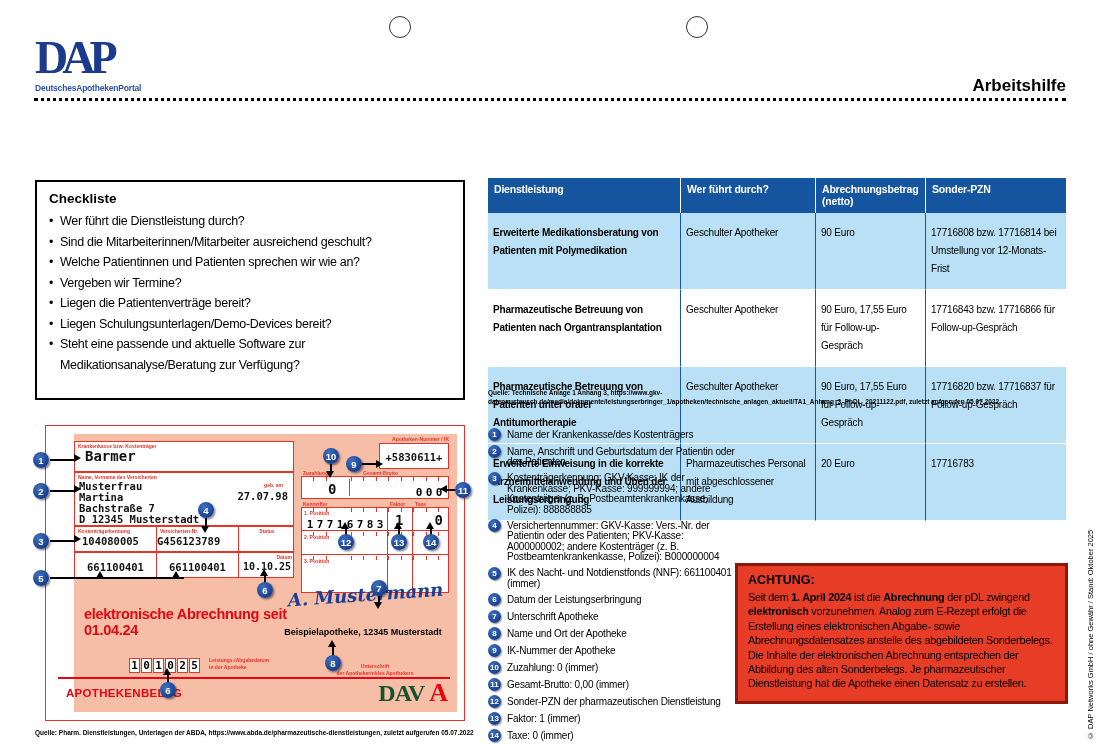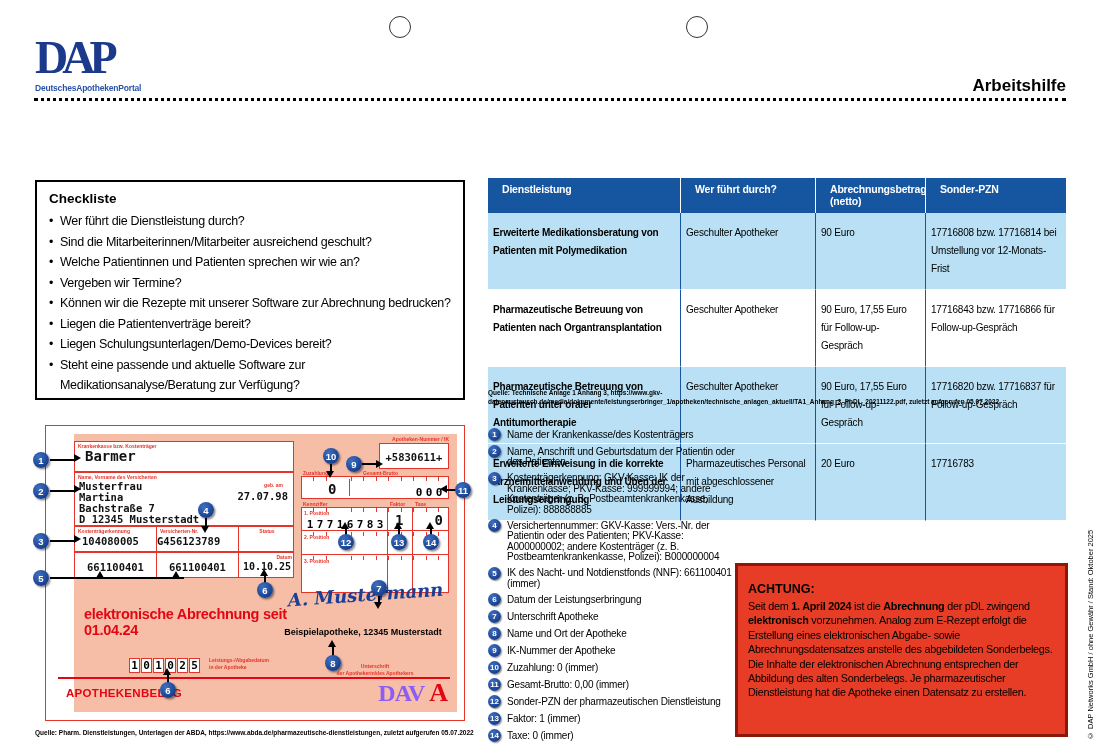--- a/index.html
+++ b/index.html
@@ -17,37 +17,37 @@
 
   
   .checklist { position:absolute; left:35px; top:180px; width:430px; height:220px; border:2px solid #000; background:#fff; padding:9px 12px; }
   .checklist-title { font-size:13.5px; font-weight:bold; margin-bottom:5px; }
   .checklist-items { list-style:none; }
   .checklist-items li { font-size:12.5px; line-height:20.5px; letter-spacing:-0.3px; padding-left:11px; position:relative; }
   .checklist-items li::before { content:"•"; position:absolute; left:0; top:0; }
 
   
   .services-table { position:absolute; left:488px; top:178px; width:578px; border-collapse:separate; border-spacing:0; table-layout:fixed; }
-  .services-table th { background:#1655a0; color:#fff; font-size:10.5px; font-weight:bold; text-align:left; vertical-align:top; padding:5px 6px 6px 14px; border-right:1px solid #fff; letter-spacing:-0.2px; }
+  .services-table th { background:#1655a0; color:#fff; font-size:10.5px; font-weight:bold; text-align:left; vertical-align:top; padding:5px 6px 6px 6px; border-right:1px solid #fff; letter-spacing:-0.2px; }
   .services-table th:last-child { border-right:none; }
   .services-table td { font-size:10px; line-height:18px; vertical-align:top; padding:11px 5px; border-right:1.5px solid #1655a0; border-bottom:1.5px solid #fff; letter-spacing:-0.2px; color:#000; }
   .services-table td:last-child { border-right:none; }
   .services-table td.col-service { font-weight:bold; }
   .row-blue td { background:#b9e0f4; }
   .row-white td { background:#fff; }
   .table-source { position:absolute; left:488px; top:389px; width:578px; font-size:6.5px; font-weight:bold; line-height:8.5px; color:#000; }
 
   
   .annotations { position:absolute; left:488px; top:428px; width:248px; }
   .ann-item { display:flex; gap:6px; margin-bottom:4px; align-items:flex-start; }
   .ann-text { font-size:10px; line-height:10.5px; letter-spacing:-0.2px; color:#000; padding-top:1.5px; }
   .num-badge { flex:none; width:13px; height:13px; border-radius:50%; background:radial-gradient(circle at 35% 30%, #3f6fc0, #173f8e 72%); color:#fff; font-size:8px; font-weight:bold; display:flex; align-items:center; justify-content:center; box-shadow:1px 1px 1.5px rgba(0,0,0,.45); }
 
   
-  .achtung { position:absolute; left:735px; top:563px; width:333px; height:174px; background:#e73c25; border:3px solid #8c170b; padding:16px 10px; }
+  .achtung { position:absolute; left:735px; top:563px; width:333px; height:141px; background:#e73c25; border:3px solid #8c170b; padding:7px 10px; }
   .achtung-title { font-size:12.5px; font-weight:bold; color:#000; margin-bottom:3px; }
   .achtung-body { font-size:10.8px; line-height:14.4px; letter-spacing:-0.25px; color:#000; }
 
   
   .vertical-copyright { position:absolute; right:5px; top:420px; height:320px; writing-mode:vertical-rl; transform:rotate(180deg); font-size:7.5px; color:#000; white-space:nowrap; }
 
   
   .bottom-source { position:absolute; left:35px; top:729px; font-size:6.5px; font-weight:bold; color:#000; }
 
   
@@ -59,21 +59,21 @@
   .tiny-red { position:absolute; color:#e5342a; font-size:5px; line-height:6px; font-weight:bold; white-space:nowrap; }
   .ticks { background-image:repeating-linear-gradient(90deg, transparent 0 11.5px, #e5342a 11.5px 12.5px); background-size:100% 4px; background-repeat:no-repeat; }
   .cell { display:inline-flex; width:11px; height:15px; background:#fff; border:1px solid #e5342a; margin-right:1px; align-items:center; justify-content:center; font-family:"DejaVu Sans Mono", monospace; font-weight:bold; font-size:11px; }
   .cell-plain .cell { border:none; background:transparent; width:10px; height:14px; margin-right:0; }
   .elec-note { position:absolute; left:38px; top:180px; width:210px; color:#e30613; font-weight:bold; font-size:14.5px; letter-spacing:-0.3px; }
   .signature { position:absolute; left:232px; top:158px; width:175px; text-align:center; font-family:"DejaVu Serif", serif; font-style:italic; font-weight:bold; font-size:18px; color:#1b3f94; transform:rotate(-4deg); }
   .apo-line { position:absolute; left:222px; top:201px; width:190px; text-align:center; font-size:9px; font-weight:bold; color:#000; }
   .red-line { position:absolute; left:12px; top:251px; width:392px; height:2px; background:#e30613; }
   .beleg-title { position:absolute; left:20px; top:261px; color:#e30613; font-weight:bold; font-size:11.5px; letter-spacing:0.3px; }
   .dav { position:absolute; right:16px; top:252px; display:flex; align-items:center; }
-  .dav-text { font-family:"Liberation Serif", serif; font-weight:bold; font-size:24px; color:#8b5cf6; letter-spacing:-1px; }
+  .dav-text { font-family:"Liberation Serif", serif; font-weight:bold; font-size:24px; color:#14532d; letter-spacing:-1px; }
   .dav-a { font-family:"Liberation Serif", serif; font-weight:bold; font-size:26px; color:#e30613; margin-left:5px; }
   .marker { position:absolute; width:16px; height:16px; border-radius:50%; background:radial-gradient(circle at 35% 30%, #3f6fc0, #173f8e 72%); color:#fff; font-size:9.5px; font-weight:bold; display:flex; align-items:center; justify-content:center; box-shadow:1.5px 1.5px 2px rgba(0,0,0,.45); z-index:6; }
   .stem { position:absolute; background:#000; z-index:5; }
   .ah { position:absolute; width:0; height:0; z-index:5; }
   .ah-r { border-left:7px solid #000; border-top:4.5px solid transparent; border-bottom:4.5px solid transparent; }
   .ah-l { border-right:7px solid #000; border-top:4.5px solid transparent; border-bottom:4.5px solid transparent; }
   .ah-u { border-bottom:7px solid #000; border-left:4.5px solid transparent; border-right:4.5px solid transparent; }
   .ah-d { border-top:7px solid #000; border-left:4.5px solid transparent; border-right:4.5px solid transparent; }
 </style>
 </head>
@@ -91,21 +91,20 @@
   <div class="doc-type">Arbeitshilfe</div>
   <div class="dotted-line"></div>
 
   <div class="checklist">
     <div class="checklist-title">Checkliste</div>
     <ul class="checklist-items">
         <li>Wer führt die Dienstleistung durch?</li>
         <li>Sind die Mitarbeiterinnen/Mitarbeiter ausreichend geschult?</li>
         <li>Welche Patientinnen und Patienten sprechen wir wie an?</li>
         <li>Vergeben wir Termine?</li>
-        <li>Können wir die Rezepte mit unserer Software zur Abrechnung bedrucken?</li>
         <li>Liegen die Patientenverträge bereit?</li>
         <li>Liegen Schulungsunterlagen/Demo-Devices bereit?</li>
         <li>Steht eine passende und aktuelle Software zur Medikationsanalyse/Beratung zur Verfügung?</li>
       </ul>
   </div>
 
   <table class="services-table">
     <colgroup>
         <col style="width:193px">
         <col style="width:135px">

